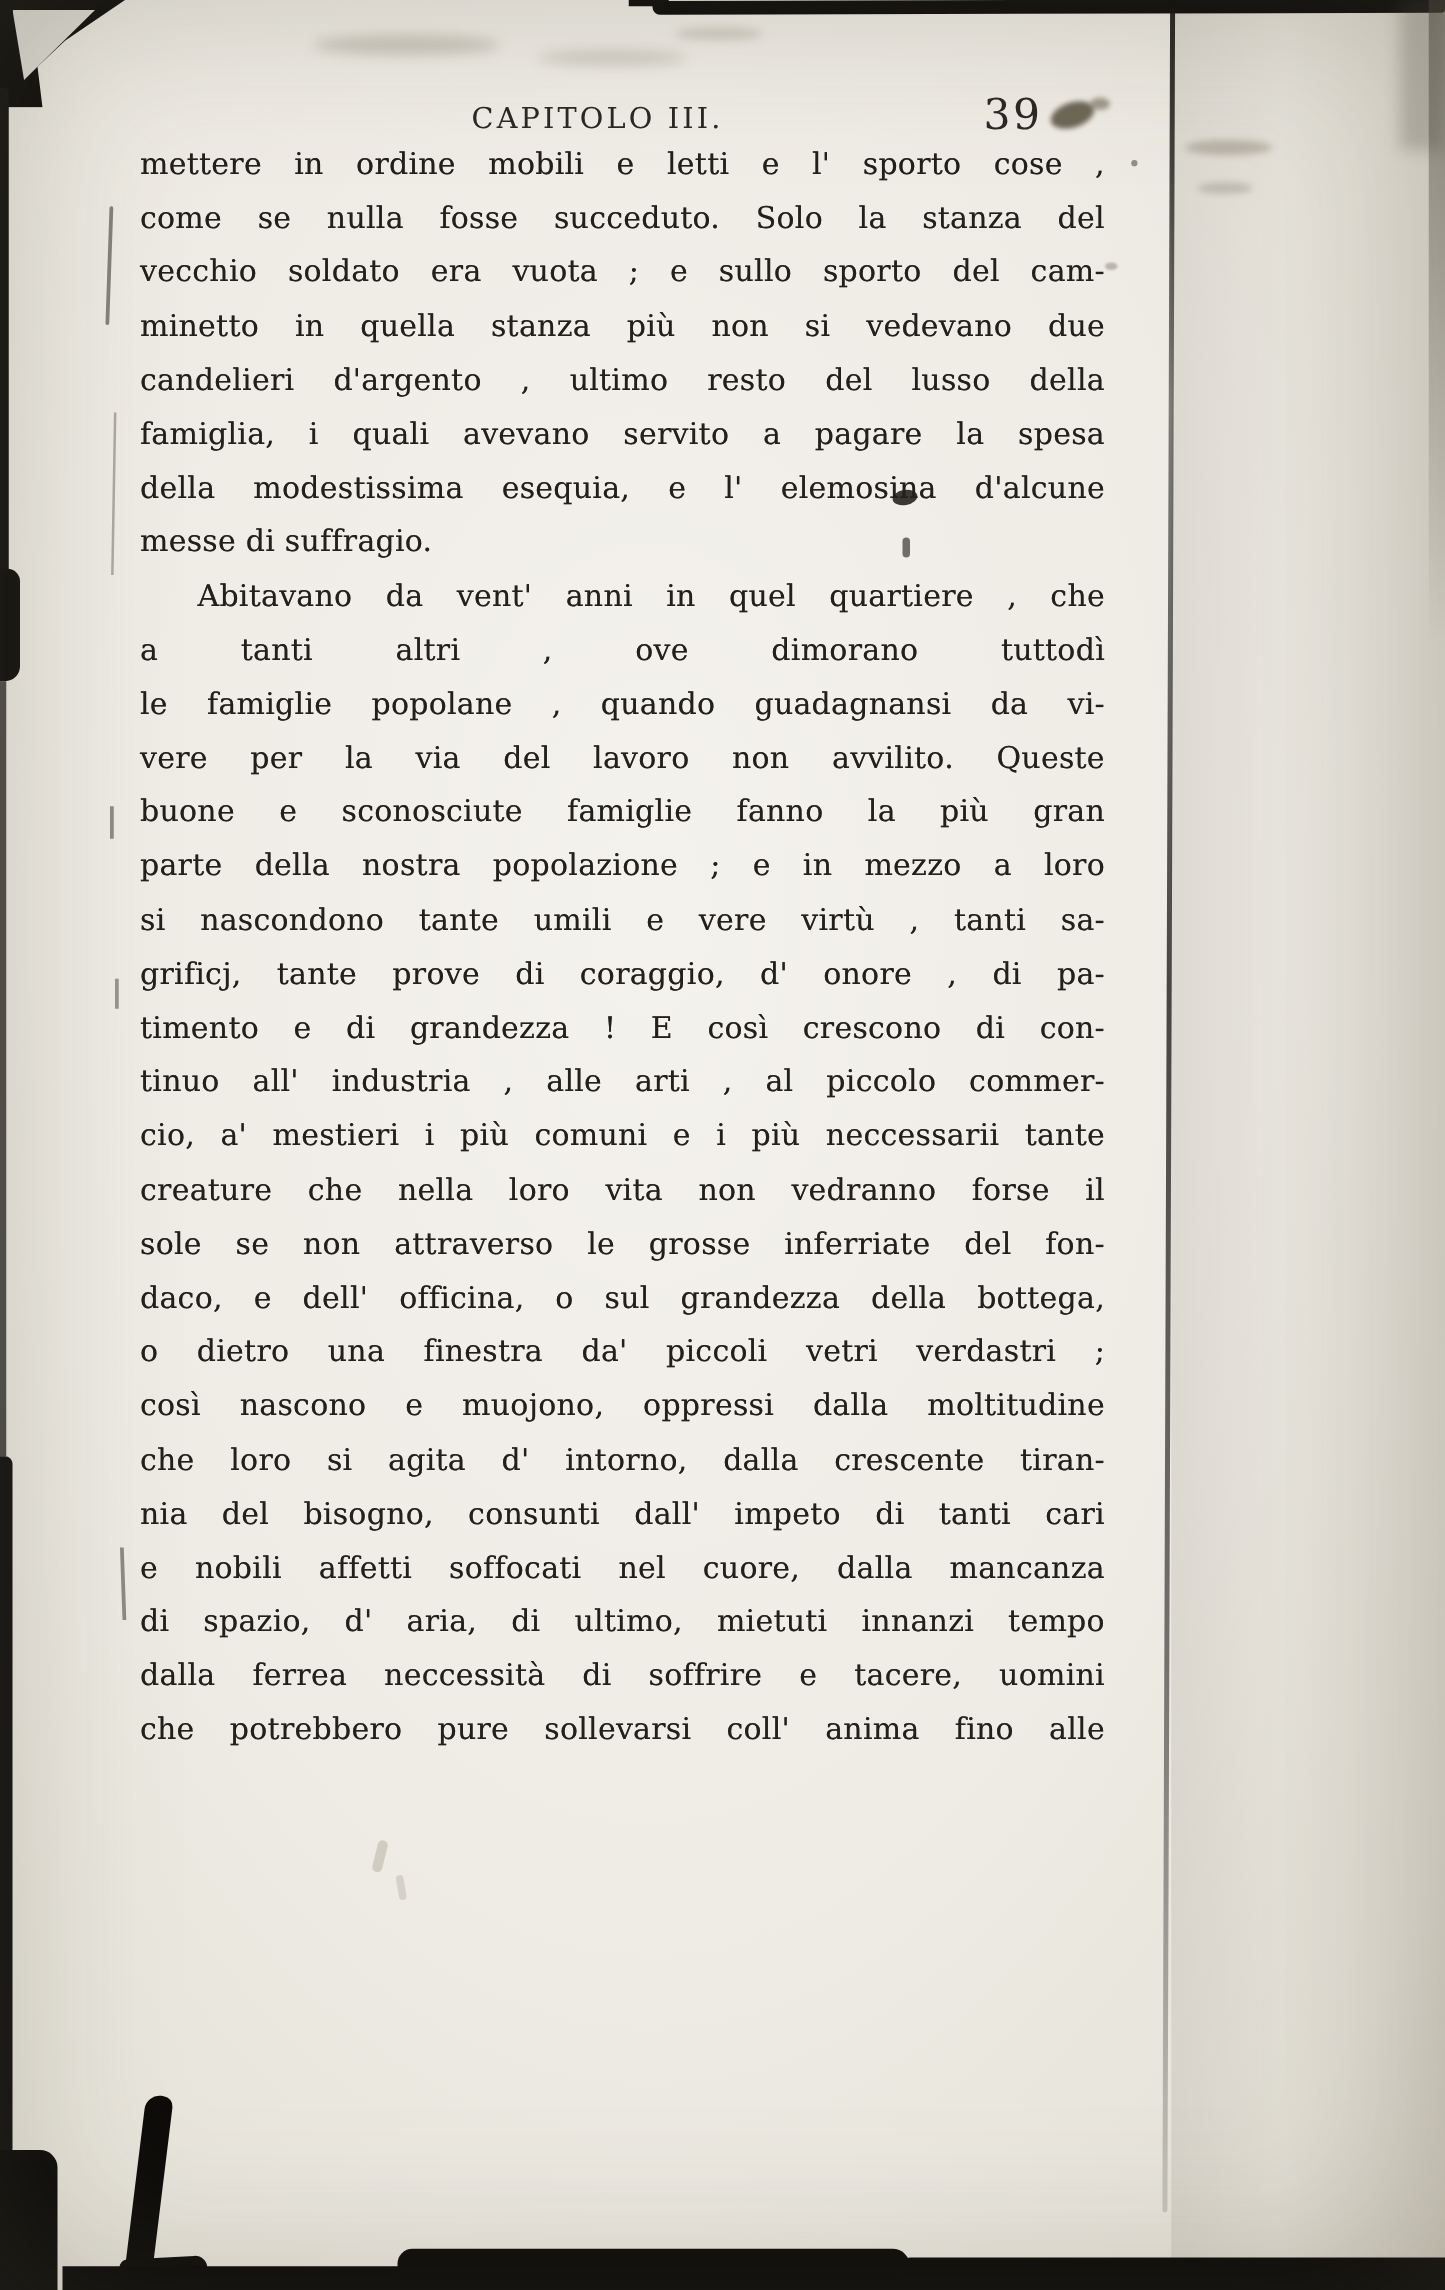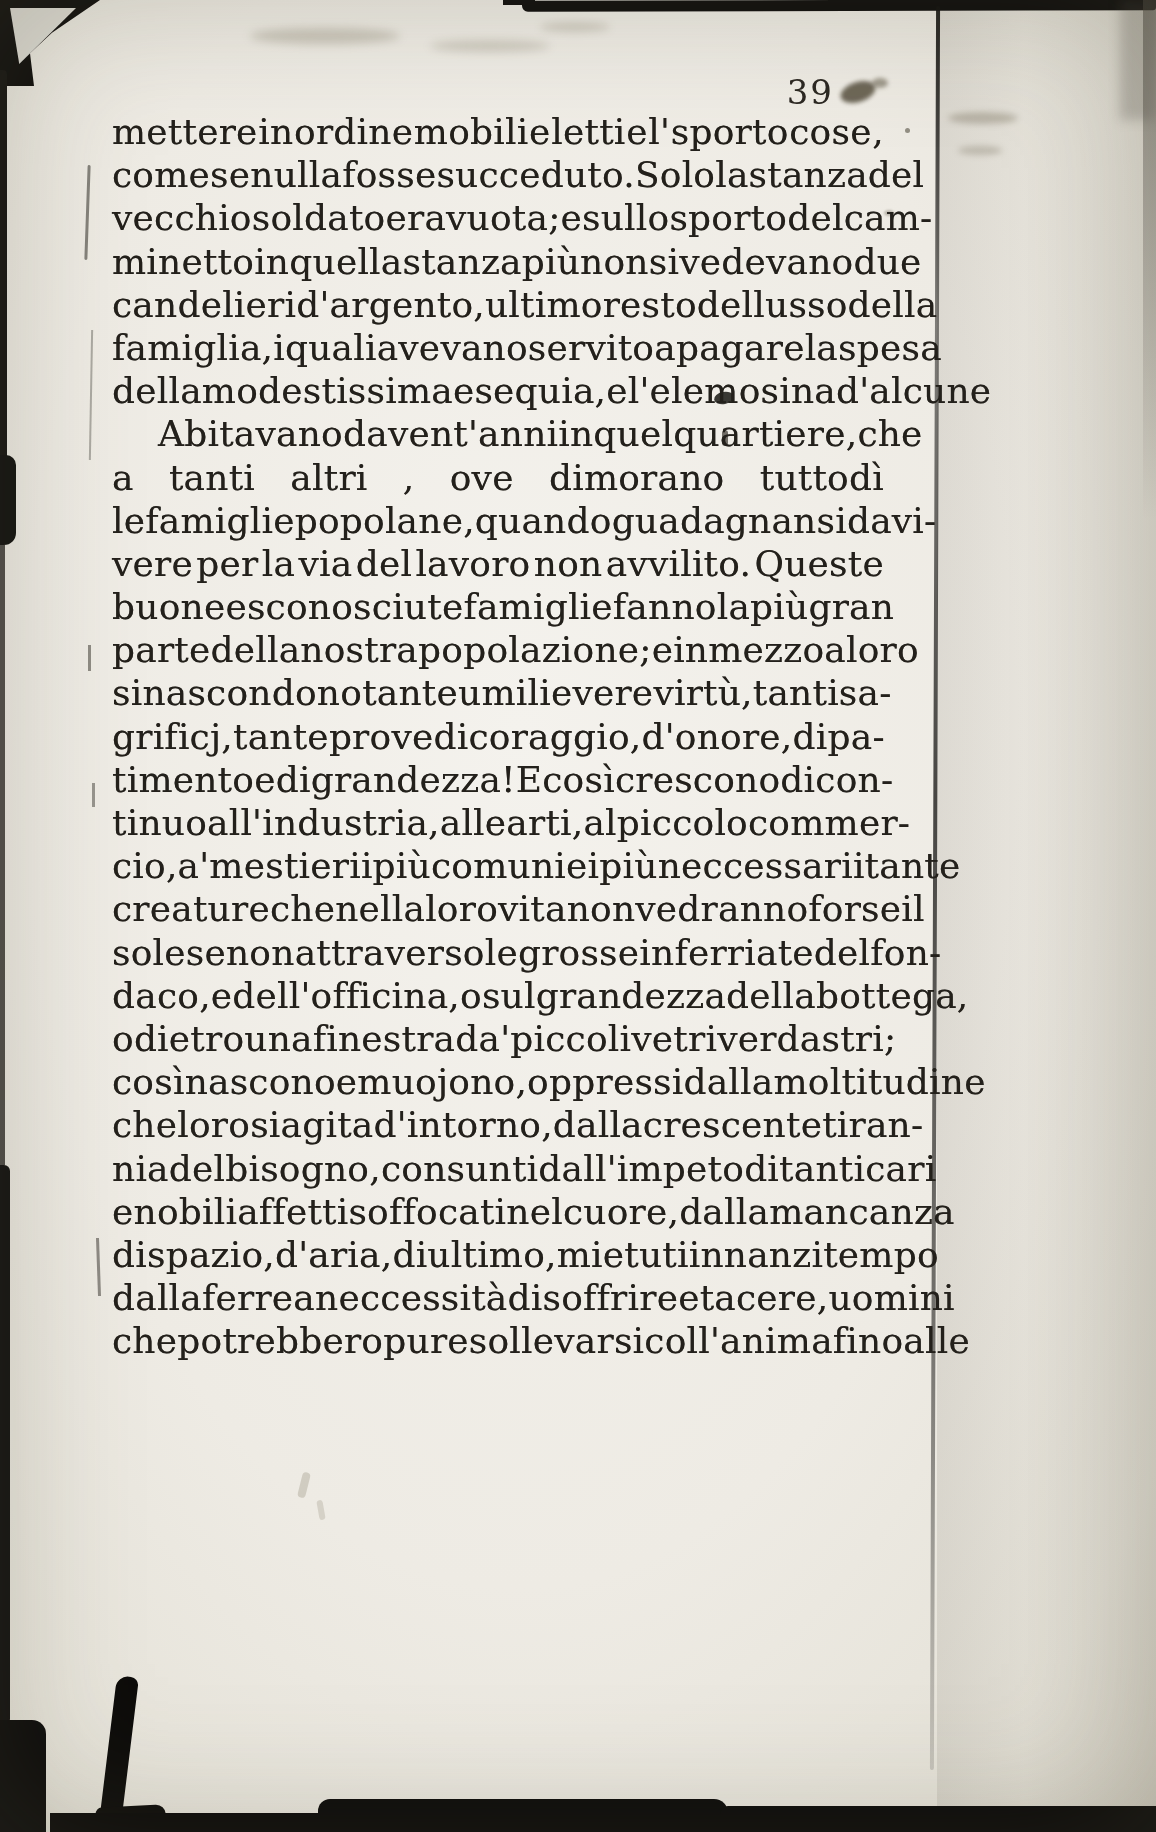--- a/index.html
+++ b/index.html
@@ -11,21 +11,21 @@
   .page::after{content:"";position:absolute;inset:0;box-shadow:inset 0 0 140px rgba(95,88,70,.28);pointer-events:none;}
 
   
   .header{position:absolute;left:112px;top:72px;width:772px;height:44px;}
   .chapter{position:absolute;left:-20px;right:20px;top:10px;text-align:center;
     font-size:23px;letter-spacing:2.5px;color:#2b2722;}
   .pagenum{position:absolute;right:50px;top:0;font-size:34px;letter-spacing:2px;color:#2b2722;}
 
   
   .text-block{position:absolute;left:112px;top:110px;width:772px;}
-  .line{height:43.2px;font-size:36px;line-height:43.2px;letter-spacing:.2px;
+  .line{height:43.2px;font-size:24px;line-height:43.2px;letter-spacing:.2px;
     text-shadow:0 0 .5px rgba(30,27,22,.55);}
   .line.just{display:flex;justify-content:space-between;align-items:baseline;}
   .line.indent{padding-left:46px;}
 
   
   .art{position:absolute;pointer-events:none;}
   .a-topbar{left:522px;top:0;width:634px;height:11px;background:#0c0b0a;border-radius:0 0 3px 6px;transform:skewY(-.15deg);}
   .a-topbar2{left:503px;top:0;width:32px;height:5px;background:#0c0b0a;}
   .a-corner{left:0;top:0;width:100px;height:86px;background:#0e0d0b;clip-path:polygon(0 0,100% 0,52% 38%,30% 62%,34% 100%,0 100%);}
   .a-corner-in{left:10px;top:8px;width:66px;height:56px;background:#eeebe4;clip-path:polygon(0 0,100% 0,14% 100%);opacity:.92;}
@@ -100,20 +100,21 @@
   <div class="art a-smudge5"></div>
   <div class="art a-smudge6"></div>
   <div class="art a-blot1"></div>
   <div class="art a-blot2"></div>
   <div class="art a-dot1"></div>
   <div class="art a-dot2"></div>
   <div class="art a-dot3"></div>
   <div class="art a-dot4"></div>
 
   <div class="header">
+    <span class="chapter">CAPITOLO III.</span>
     <span class="pagenum">39</span>
   </div>
 
   <div class="text-block">
       <div class="line just">
         <span>mettere</span>
         <span>in</span>
         <span>ordine</span>
         <span>mobili</span>
         <span>e</span>
@@ -181,20 +182,21 @@
       </div>
       <div class="line just">
         <span>della</span>
         <span>modestissima</span>
         <span>esequia,</span>
         <span>e</span>
         <span>l'</span>
         <span>elemosina</span>
         <span>d'alcune</span>
       </div>
+      <div class="line">messe di suffragio.</div>
       <div class="line indent just">
         <span>Abitavano</span>
         <span>da</span>
         <span>vent'</span>
         <span>anni</span>
         <span>in</span>
         <span>quel</span>
         <span>quartiere</span>
         <span>,</span>
         <span>che</span>

